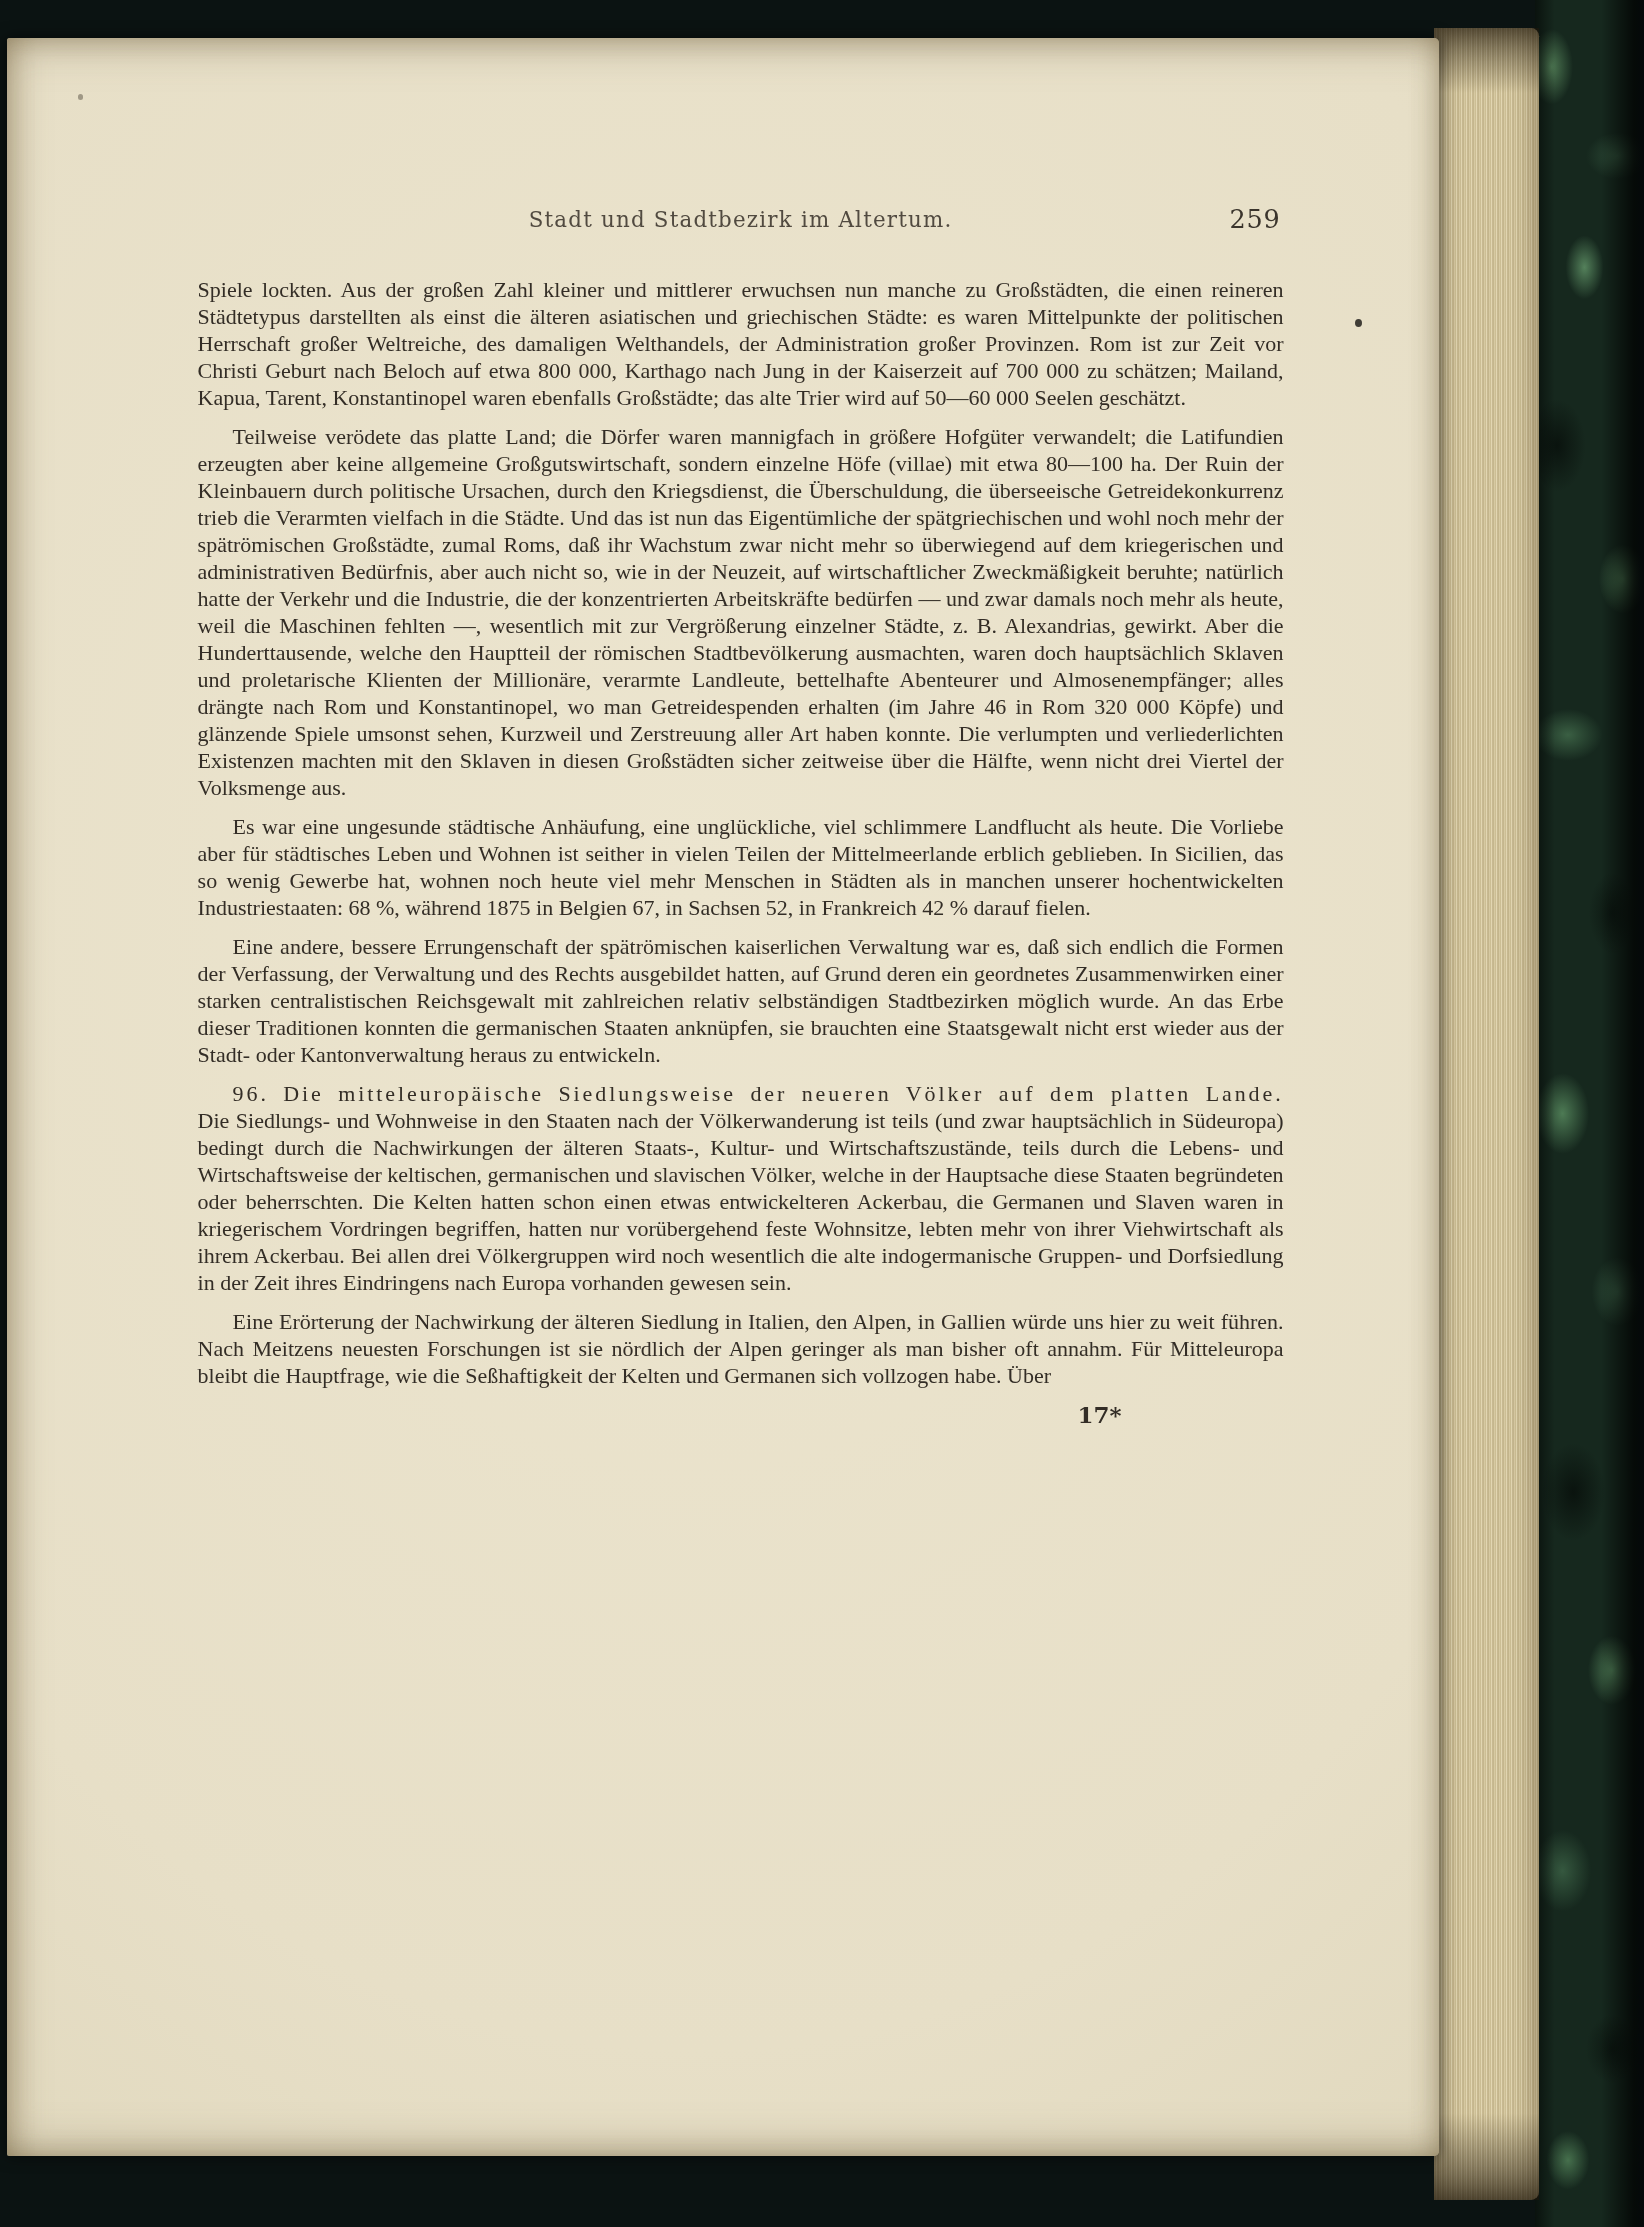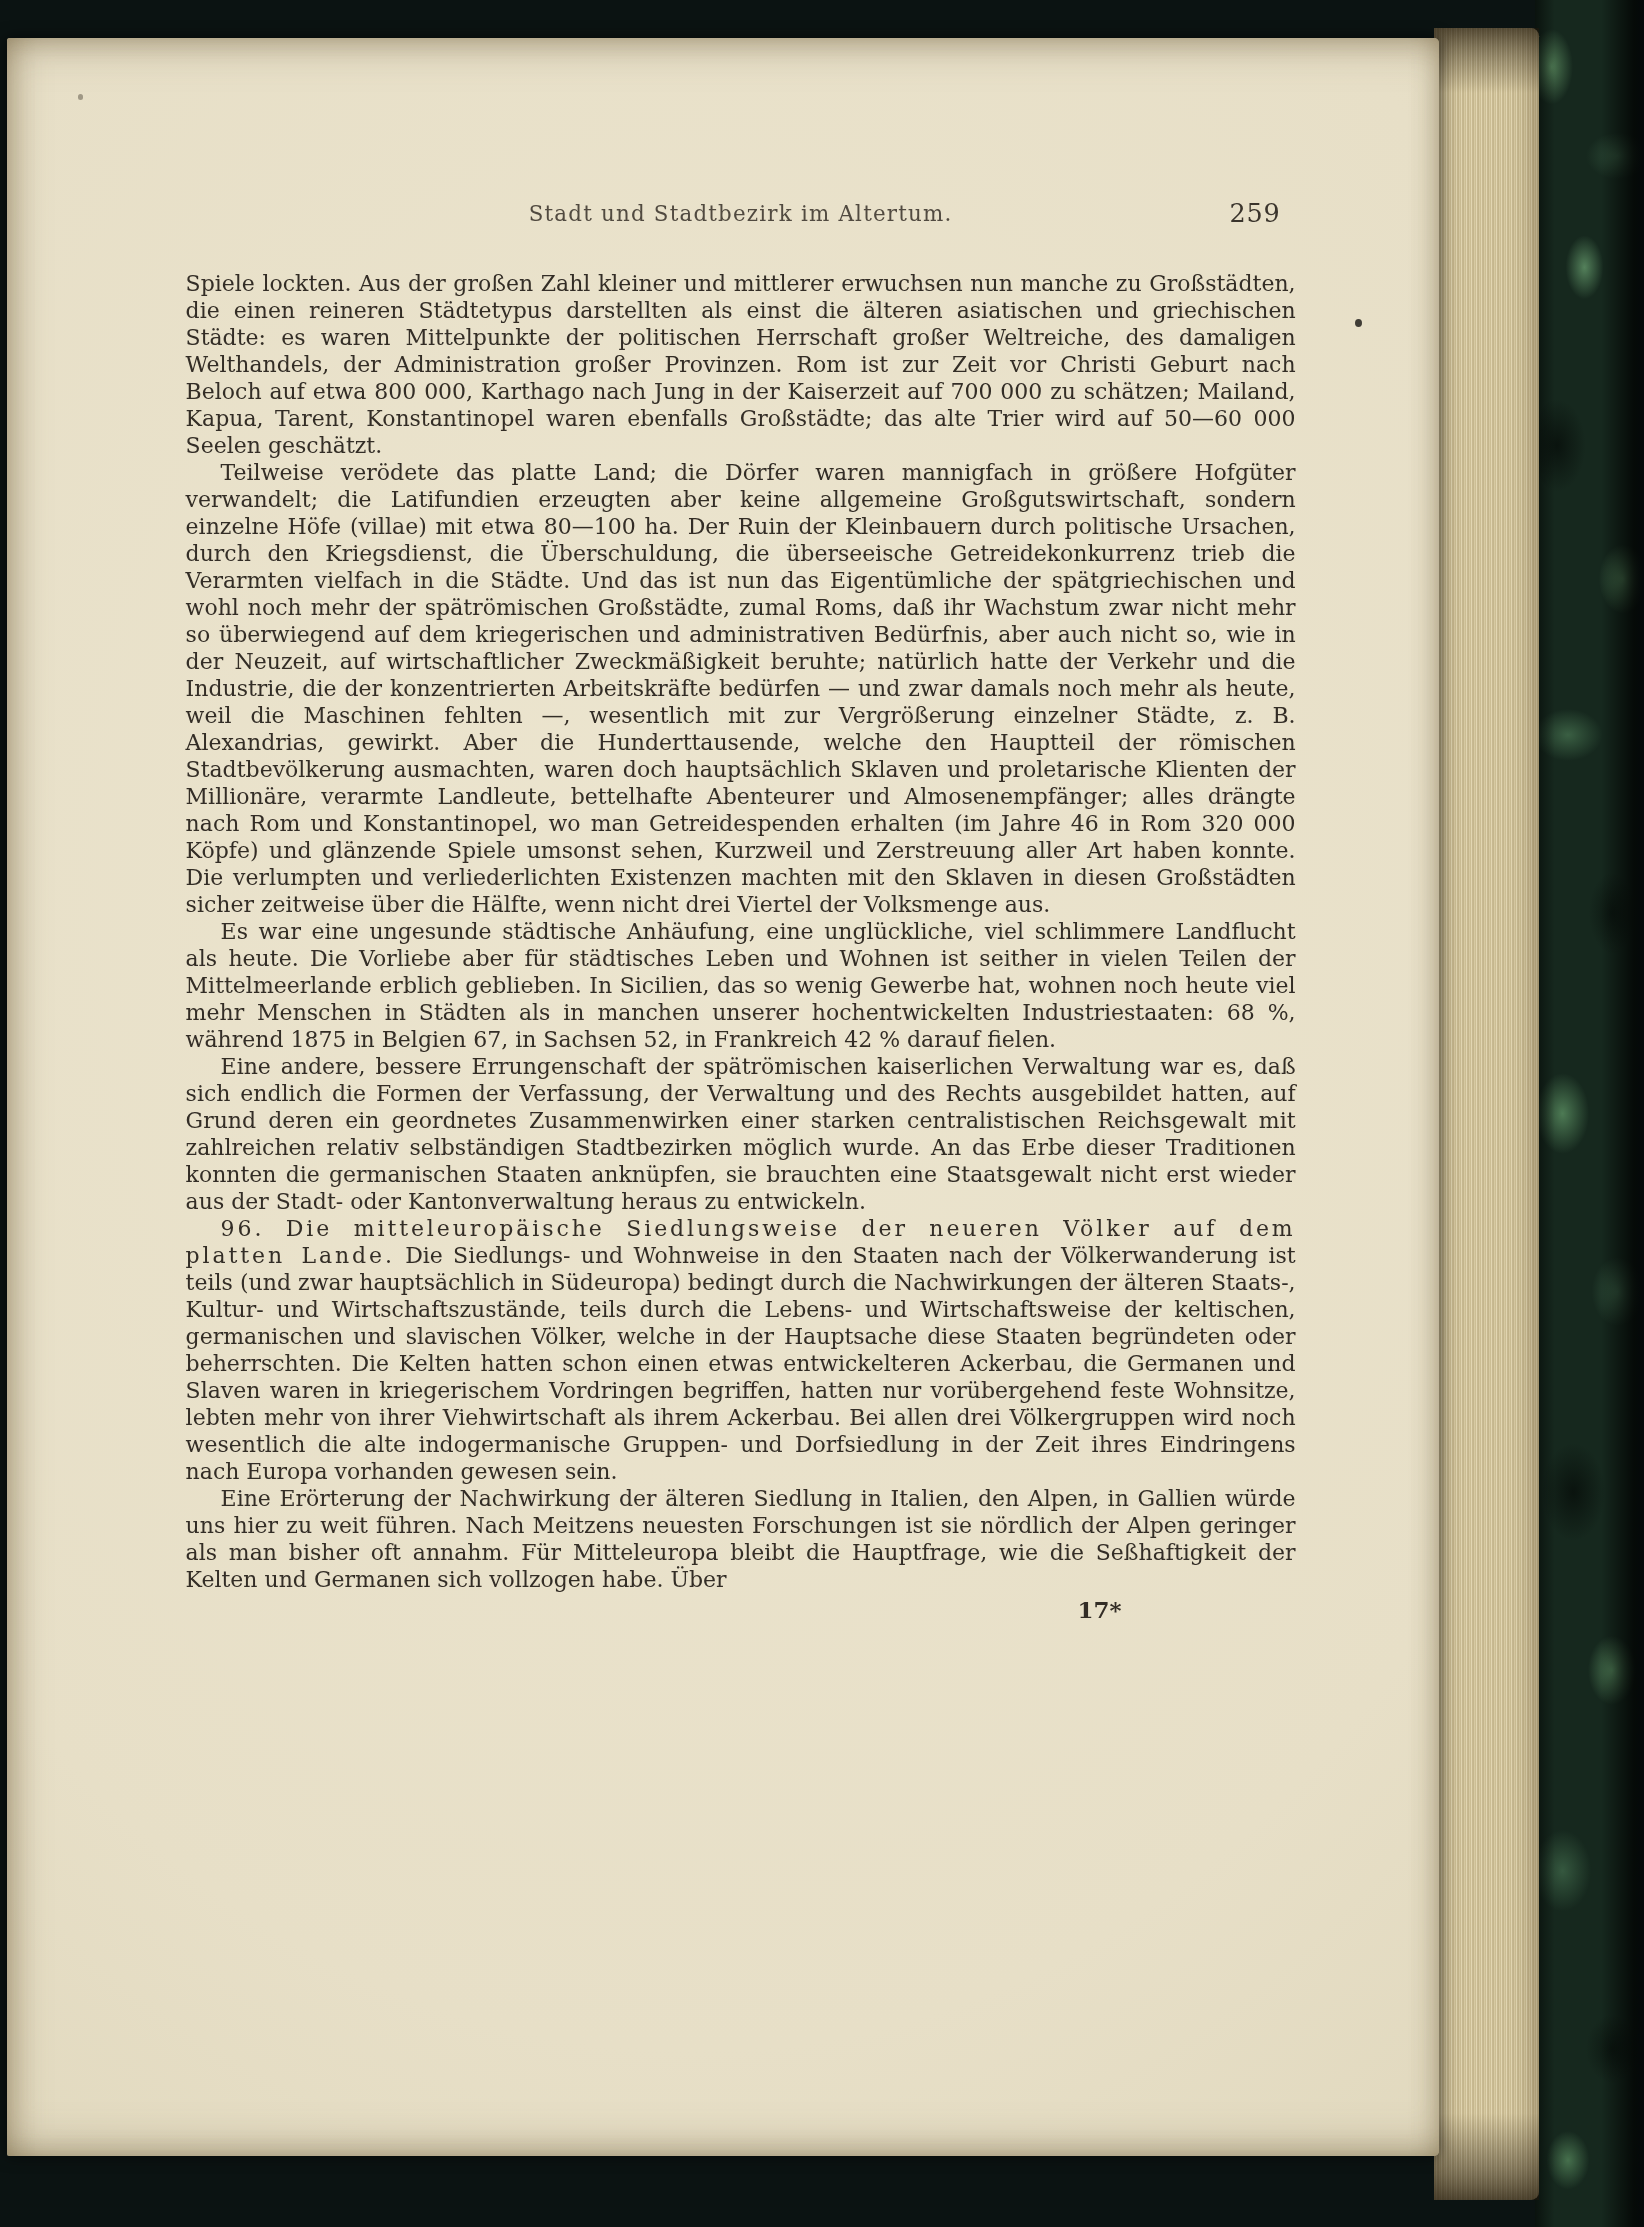--- a/index.html
+++ b/index.html
@@ -67,30 +67,30 @@
   .spot-2{left:71px;top:56px;width:5.8px;height:5.8px;background:#8d8674;opacity:.8;}
 
   
   .text-block{
     position:absolute;left:179px;top:163px;width:1110px;
     color:#332d26;
   }
   .header{position:relative;height:33px;margin-bottom:36px;}
   .running-head{
     display:block;text-align:center;
-    font-size:21.4px;letter-spacing:1.2px;color:#514a40;
+    font-size:21.4px;letter-spacing:1.2px;color:#514a40;margin-top:6px;
   }
   .page-number{
     position:absolute;right:15px;top:-3.3px;
     font-size:25.5px;font-weight:normal;color:#3a342c;letter-spacing:0.8px;
   }
 
   
   .body-text{font-size:22px;line-height:27px;text-align:justify;}
-  .para{margin:0;text-indent:35px;}
+  .para{margin:12px;text-indent:35px;font-family:Liberation Serif, serif;}
   .para.no-indent{text-indent:0;}
   .spaced{letter-spacing:2.9px;word-spacing:3.3px;}
   .signature{
     margin-top:3px;text-align:right;padding-right:174px;
     font-size:23px;font-weight:bold;color:#332d26;
   }
 </style>
 </head>
 <body>
 

